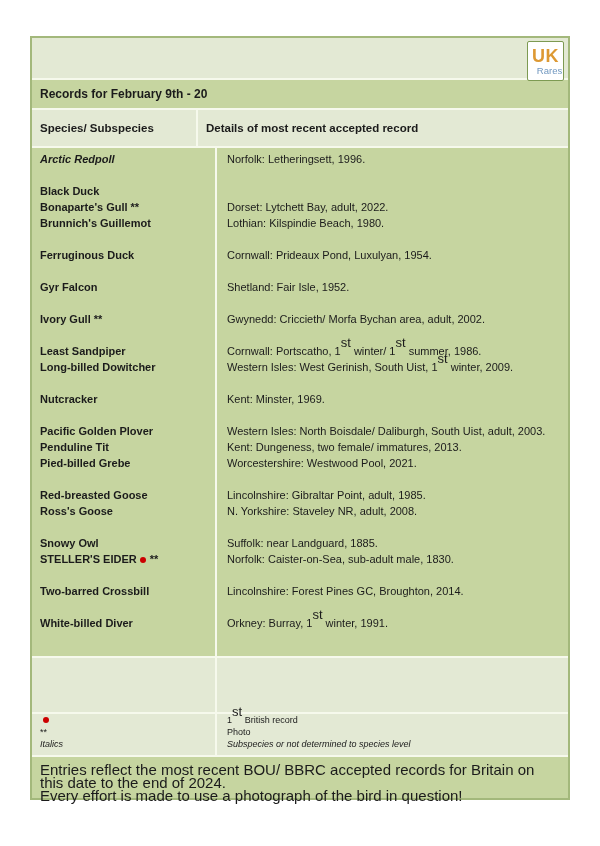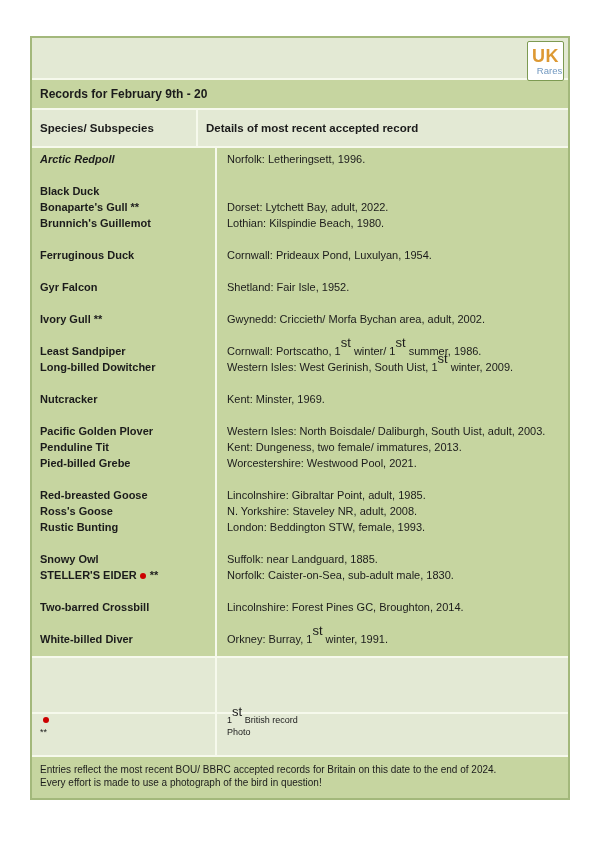--- a/index.html
+++ b/index.html
@@ -35,21 +35,21 @@
   .it{font-style:italic;}
   sup{font-size:13px;position:relative;top:-3px;line-height:0;margin-top:32px;}
   .reddot{display:inline-block;width:6px;height:6px;border-radius:50%;
           background:var(--red);margin:0 1px 1px 3px;vertical-align:middle;}
   .stars{font-weight:bold;margin-left:3px;}
   .empty-row{height:54px;background:var(--light);position:relative;flex:0 0 auto;}
   .legend-row{height:41px;background:var(--light);position:relative;font-size:9px;
               flex:0 0 auto;}
   .legend-row .line{height:12px;line-height:12px;}
   .legend-row .sp{font-weight:normal;}
-  .notes-row{height:41px;background:var(--medium);font-size:10px;line-height:13px;
+  .notes-row{height:41px;background:var(--medium);font-size:15px;line-height:13px;
              padding:6px 8px 0;flex:0 0 auto;}
 </style>
 </head>
 <body>
 
 <div class="page">
   <div class="sheet">
 
     <div class="top-band">
       <div class="logo">
@@ -140,24 +140,20 @@
         </div>
         <div class="line"></div>
         <div class="line">
           <div class="sp">Red-breasted Goose</div>
           <div class="dt">Lincolnshire: Gibraltar Point, adult, 1985.</div>
         </div>
         <div class="line">
           <div class="sp">Ross's Goose</div>
           <div class="dt">N. Yorkshire: Staveley NR, adult, 2008.</div>
         </div>
-        <div class="line">
-          <div class="sp">Rustic Bunting</div>
-          <div class="dt">London: Beddington STW, female, 1993.</div>
-        </div>
         <div class="line"></div>
         <div class="line">
           <div class="sp">Snowy Owl</div>
           <div class="dt">Suffolk: near Landguard, 1885.</div>
         </div>
         <div class="line">
           <div class="sp">STELLER'S EIDER<span class="reddot"></span><span class="stars">**</span></div>
           <div class="dt">Norfolk: Caister-on-Sea, sub-adult male, 1830.</div>
         </div>
         <div class="line"></div>
@@ -183,20 +179,24 @@
     <div class="legend-row" id="legend-row">
       <div class="vsep-abs"></div>
     <div class="line">
           <div class="sp"><span class="reddot"></span></div>
           <div class="dt">1<sup>st</sup> British  record</div>
         </div>
         <div class="line">
           <div class="sp"><span>**</span></div>
           <div class="dt">Photo</div>
         </div>
+        <div class="line">
+          <div class="sp"><span class="it">Italics</span></div>
+          <div class="dt it">Subspecies or not determined to species level</div>
+        </div>
       </div>
 
     <div class="hsep"></div>
 
     <div class="notes-row">
       <div>Entries reflect the most recent BOU/ BBRC accepted records for Britain  on this date to the end of 2024.</div>
       <div>Every effort is made to use a photograph of the bird in question!</div>
     </div>
 
   </div>

